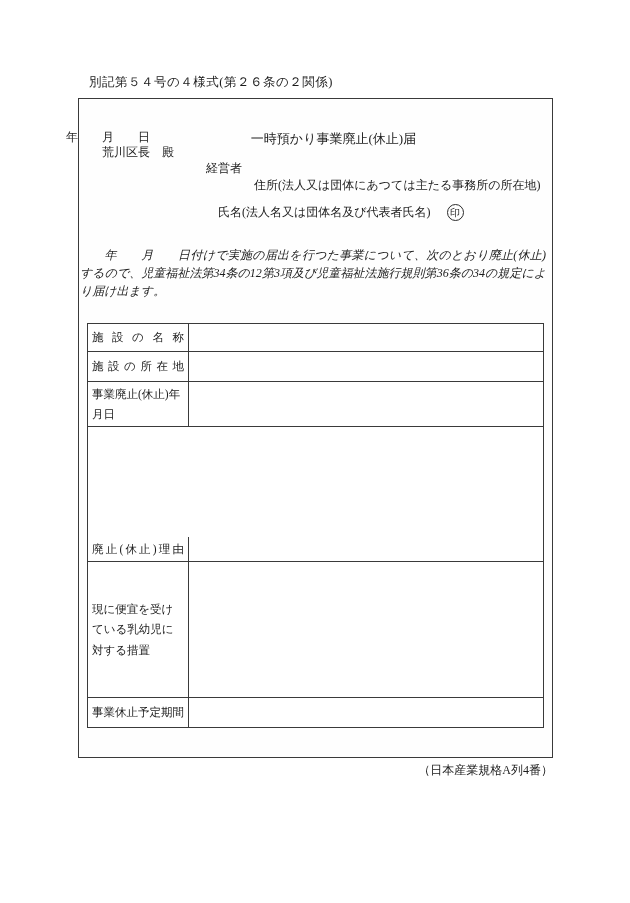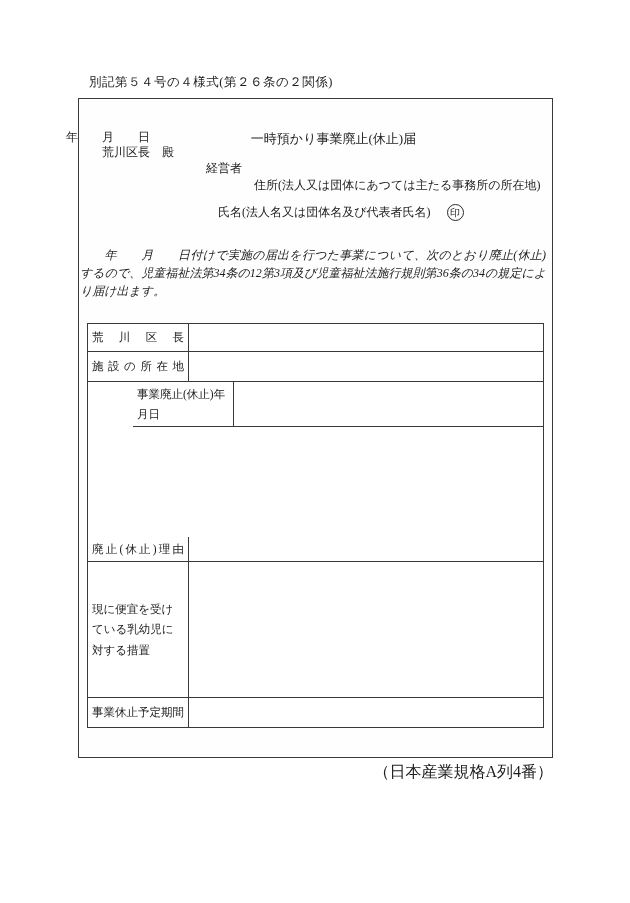--- a/index.html
+++ b/index.html
@@ -95,30 +95,30 @@
     display: flex;
     align-items: center;
     font-size: 11.5px;
     line-height: 1.75;
   }
   .t-label > div { width: 100%; }
   .jfull > div { text-align: justify; text-align-last: justify; }
   .t-value { flex: 1 1 auto; }
   .r1 { height: 28px; }
   .r2 { height: 30px; }
-  .r3 { height: 45px; margin-left: 45px; }
+  .r3 { height: 45px; }
   .r4 { height: 135px; align-items: flex-end; }
   .r5 { height: 136px; }
   .r6 { height: 29px; }
 
   .paper-note {
     left: 78px; top: 762px;
     width: 475px;
     text-align: right;
-    font-size: 16px;
+    font-size: 12px;
     white-space: pre;
   }
 </style>
 </head>
 <body>
 
 <div class="page">
 
   <div class="abs form-code">別記第５４号の４様式(第２６条の２関係)</div>
 
@@ -137,21 +137,21 @@
   <div class="abs op-name-row">
     <span>氏名(法人名又は団体名及び代表者氏名)</span>
     <span class="seal">印</span>
   </div>
 
   <div class="abs body-para">　　年　　月　　日付けで実施の届出を行つた事業について、次のとおり廃止(休止)するので、児童福祉法第34条の12第3項及び児童福祉法施行規則第36条の34の規定により届け出ます。</div>
 
   <div class="abs form-table">
     <div class="t-row r1">
       <div class="t-label jfull">
-          <div>荒川区長</div>
+          <div>施設の名称</div>
         </div>
       <div class="t-value"></div>
     </div>
     <div class="t-row r2">
       <div class="t-label jfull">
           <div>施設の所在地</div>
         </div>
       <div class="t-value"></div>
     </div>
     <div class="t-row r3">

